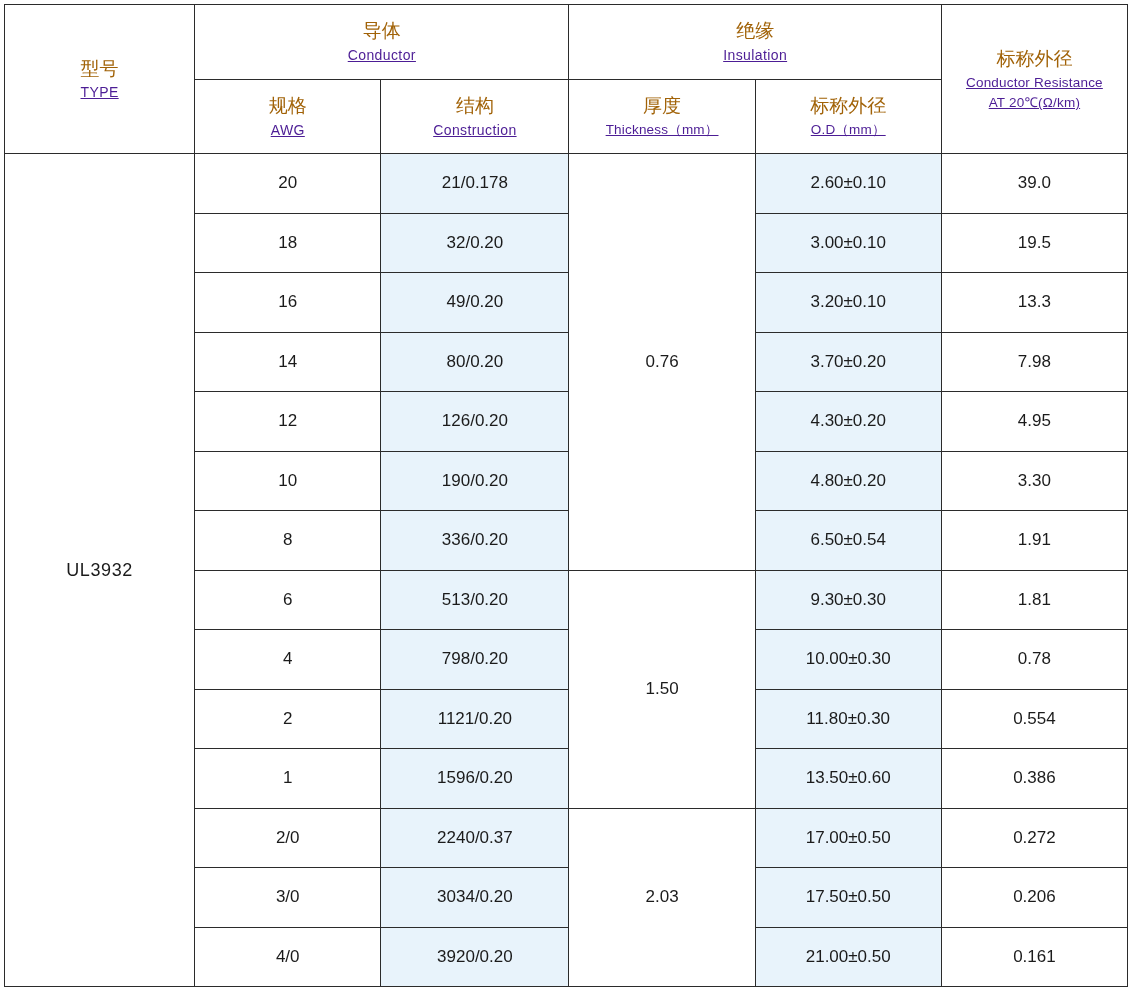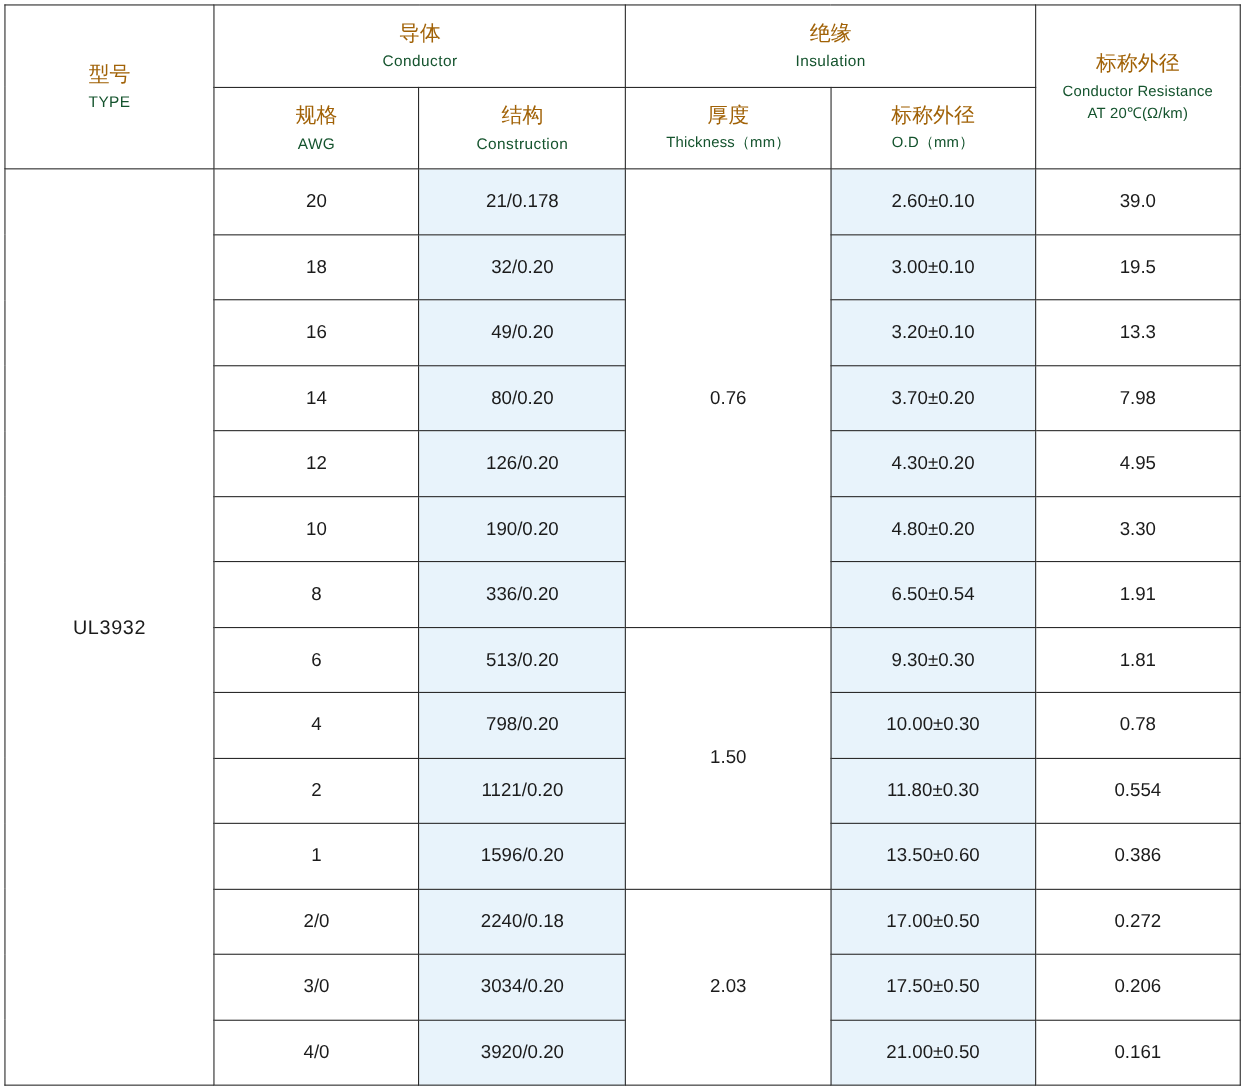--- a/index.html
+++ b/index.html
@@ -38,21 +38,22 @@
     display: block;
     font-size: 19px;
     line-height: 1.45;
     color: #a16207;
   }
   .en {
     display: block;
     font-size: 14px;
     line-height: 1.5;
     letter-spacing: 0.4px;
-    color: #14532d;
+    color: #4c1d95;
+    text-decoration: underline;
   }
   .en.small {
     font-size: 13.5px;
     letter-spacing: 0.2px;
   }
   .hdr-top td, .hdr-sub td {
     background: #ffffff;
   }
   .type-cell {
     font-size: 18px;
@@ -192,21 +193,21 @@
       </tr>
       <tr class="row-h">
         <td class="val">1</td>
         <td class="val shaded">1596/0.20</td>
         <td class="val shaded">13.50±0.60</td>
         <td class="val">0.386</td>
       </tr>
 
       <tr class="row-h">
         <td class="val">2/0</td>
-        <td class="val shaded">2240/0.18</td>
+        <td class="val shaded">2240/0.37</td>
         <td rowspan="3" class="val">2.03</td>
         <td class="val shaded">17.00±0.50</td>
         <td class="val">0.272</td>
       </tr>
       <tr class="row-h">
         <td class="val">3/0</td>
         <td class="val shaded">3034/0.20</td>
         <td class="val shaded">17.50±0.50</td>
         <td class="val">0.206</td>
       </tr>

